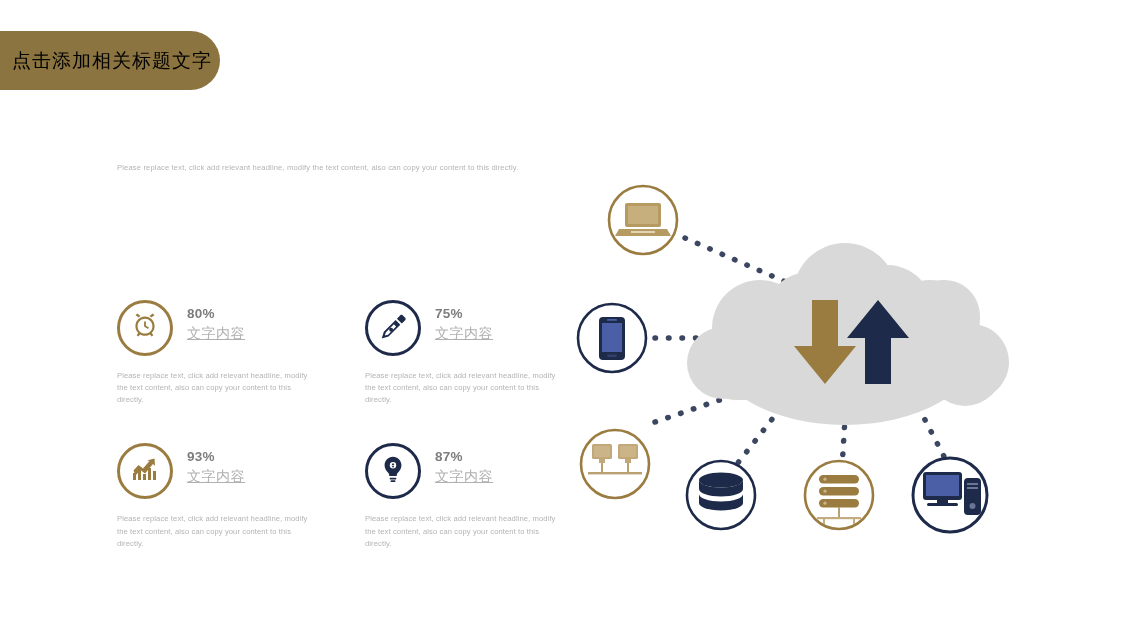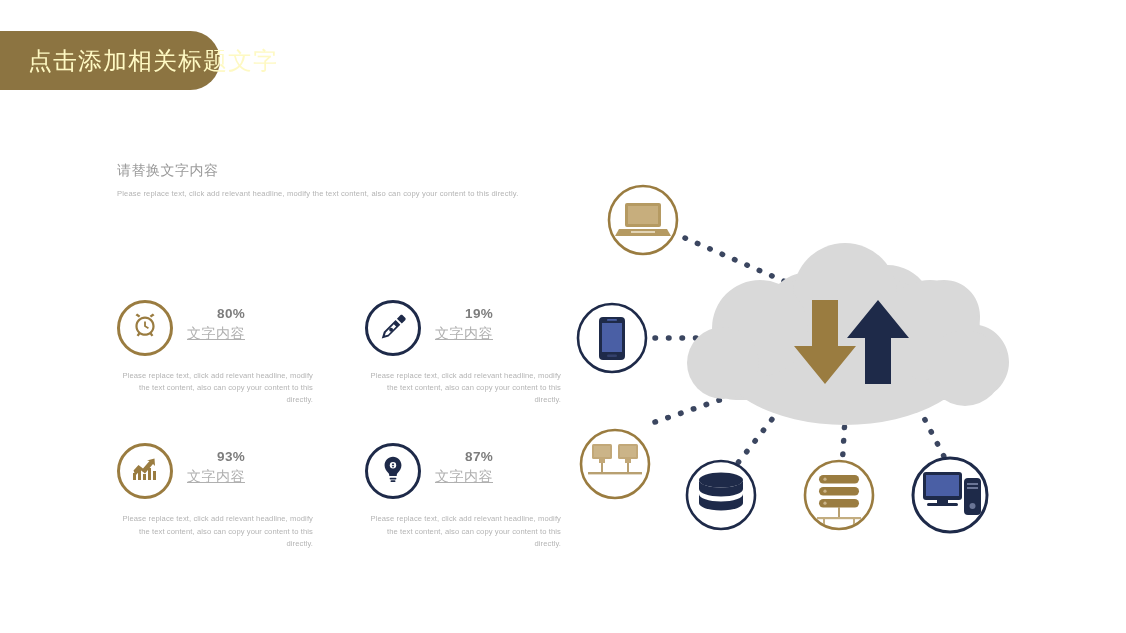--- a/index.html
+++ b/index.html
@@ -14,41 +14,41 @@
   .banner {
     position:absolute;
     left:0; top:31px;
     width:220px; height:59px;
     background:#8c7441;
     border-top-right-radius:30px;
     border-bottom-right-radius:30px;
     display:flex; align-items:center;
   }
   .banner-text {
-    color:#fef9c3;
-    font-size:24px;
+    color:#000000;
+    font-size:19px;
     letter-spacing:1px;
-    padding-left:28px;
+    padding-left:12px;
     white-space:nowrap;
     font-family:"DejaVu Sans","Liberation Sans",sans-serif;
   }
   
   .intro { position:absolute; left:117px; top:162px; width:420px; }
   .intro-title {
     font-size:14px; color:#9a9a9a; letter-spacing:.5px;
     font-family:"DejaVu Sans","Liberation Sans",sans-serif;
     margin-bottom:8px;
   }
   .intro-desc {
     font-size:7.6px; color:#b4b4b4; line-height:1.55; letter-spacing:.15px;
     max-width:402px;
   }
   
   .stats { position:absolute; left:117px; top:300px; width:450px; }
-  .stat-row { display:flex; gap:48px;text-align:right; }
+  .stat-row { display:flex; gap:48px; }
   .stat-row + .stat-row { margin-top:37px; }
   .stat { width:200px; position:relative; }
   .stat-head { display:flex; align-items:flex-start; gap:14px; height:62px; }
   .ring {
     width:56px; height:56px; border-radius:50%;
     border:3px solid #9a7c40;
     display:flex; align-items:center; justify-content:center;
     flex:0 0 56px;
   }
   .ring.navy { border-color:#1e2a49; }
@@ -73,21 +73,20 @@
   .diagram svg { display:block; }
 </style>
 </head>
 <body>
 
 <div class="banner">
   <span class="banner-text">点击添加相关标题文字</span>
 </div>
 
 <div class="intro">
-  <div class="intro-title">请替换文字内容</div>
   <div class="intro-desc">Please replace text, click add relevant headline, modify the text content, also can copy your content to this directly.</div>
 </div>
 
 <div class="stats">
 
   <div class="stat-row">
 
     <div class="stat">
       <div class="stat-head">
         <div class="ring">
@@ -117,21 +116,21 @@
             <svg width="30" height="30" viewBox="0 0 32 32">
               <g fill="#1e2a49">
                 <path d="M23.8 4.6l-3.6 3.6 5.2 5.2 3.6-3.6c.7-.7.7-1.8 0-2.5l-2.7-2.7c-.7-.7-1.8-.7-2.5 0z"></path>
                 <path d="M18.8 9.6L6.2 22.2 4 29.4l7.2-2.2L23.8 14.6zm-8.1 15.6l-3.4 1 1-3.4 8.6-8.6 2.4 2.4z"></path>
                 <circle cx="14" cy="20" r="2.1"></circle>
               </g>
             </svg>
           </span>
         </div>
         <div class="stat-meta">
-          <div class="stat-pct">19%</div>
+          <div class="stat-pct">75%</div>
           <div class="stat-label">文字内容</div>
         </div>
       </div>
       <div class="stat-desc">Please replace text, click add relevant headline, modify the text content, also can copy your content to this directly.</div>
     </div>
 
   </div>
 
   <div class="stat-row">
 

